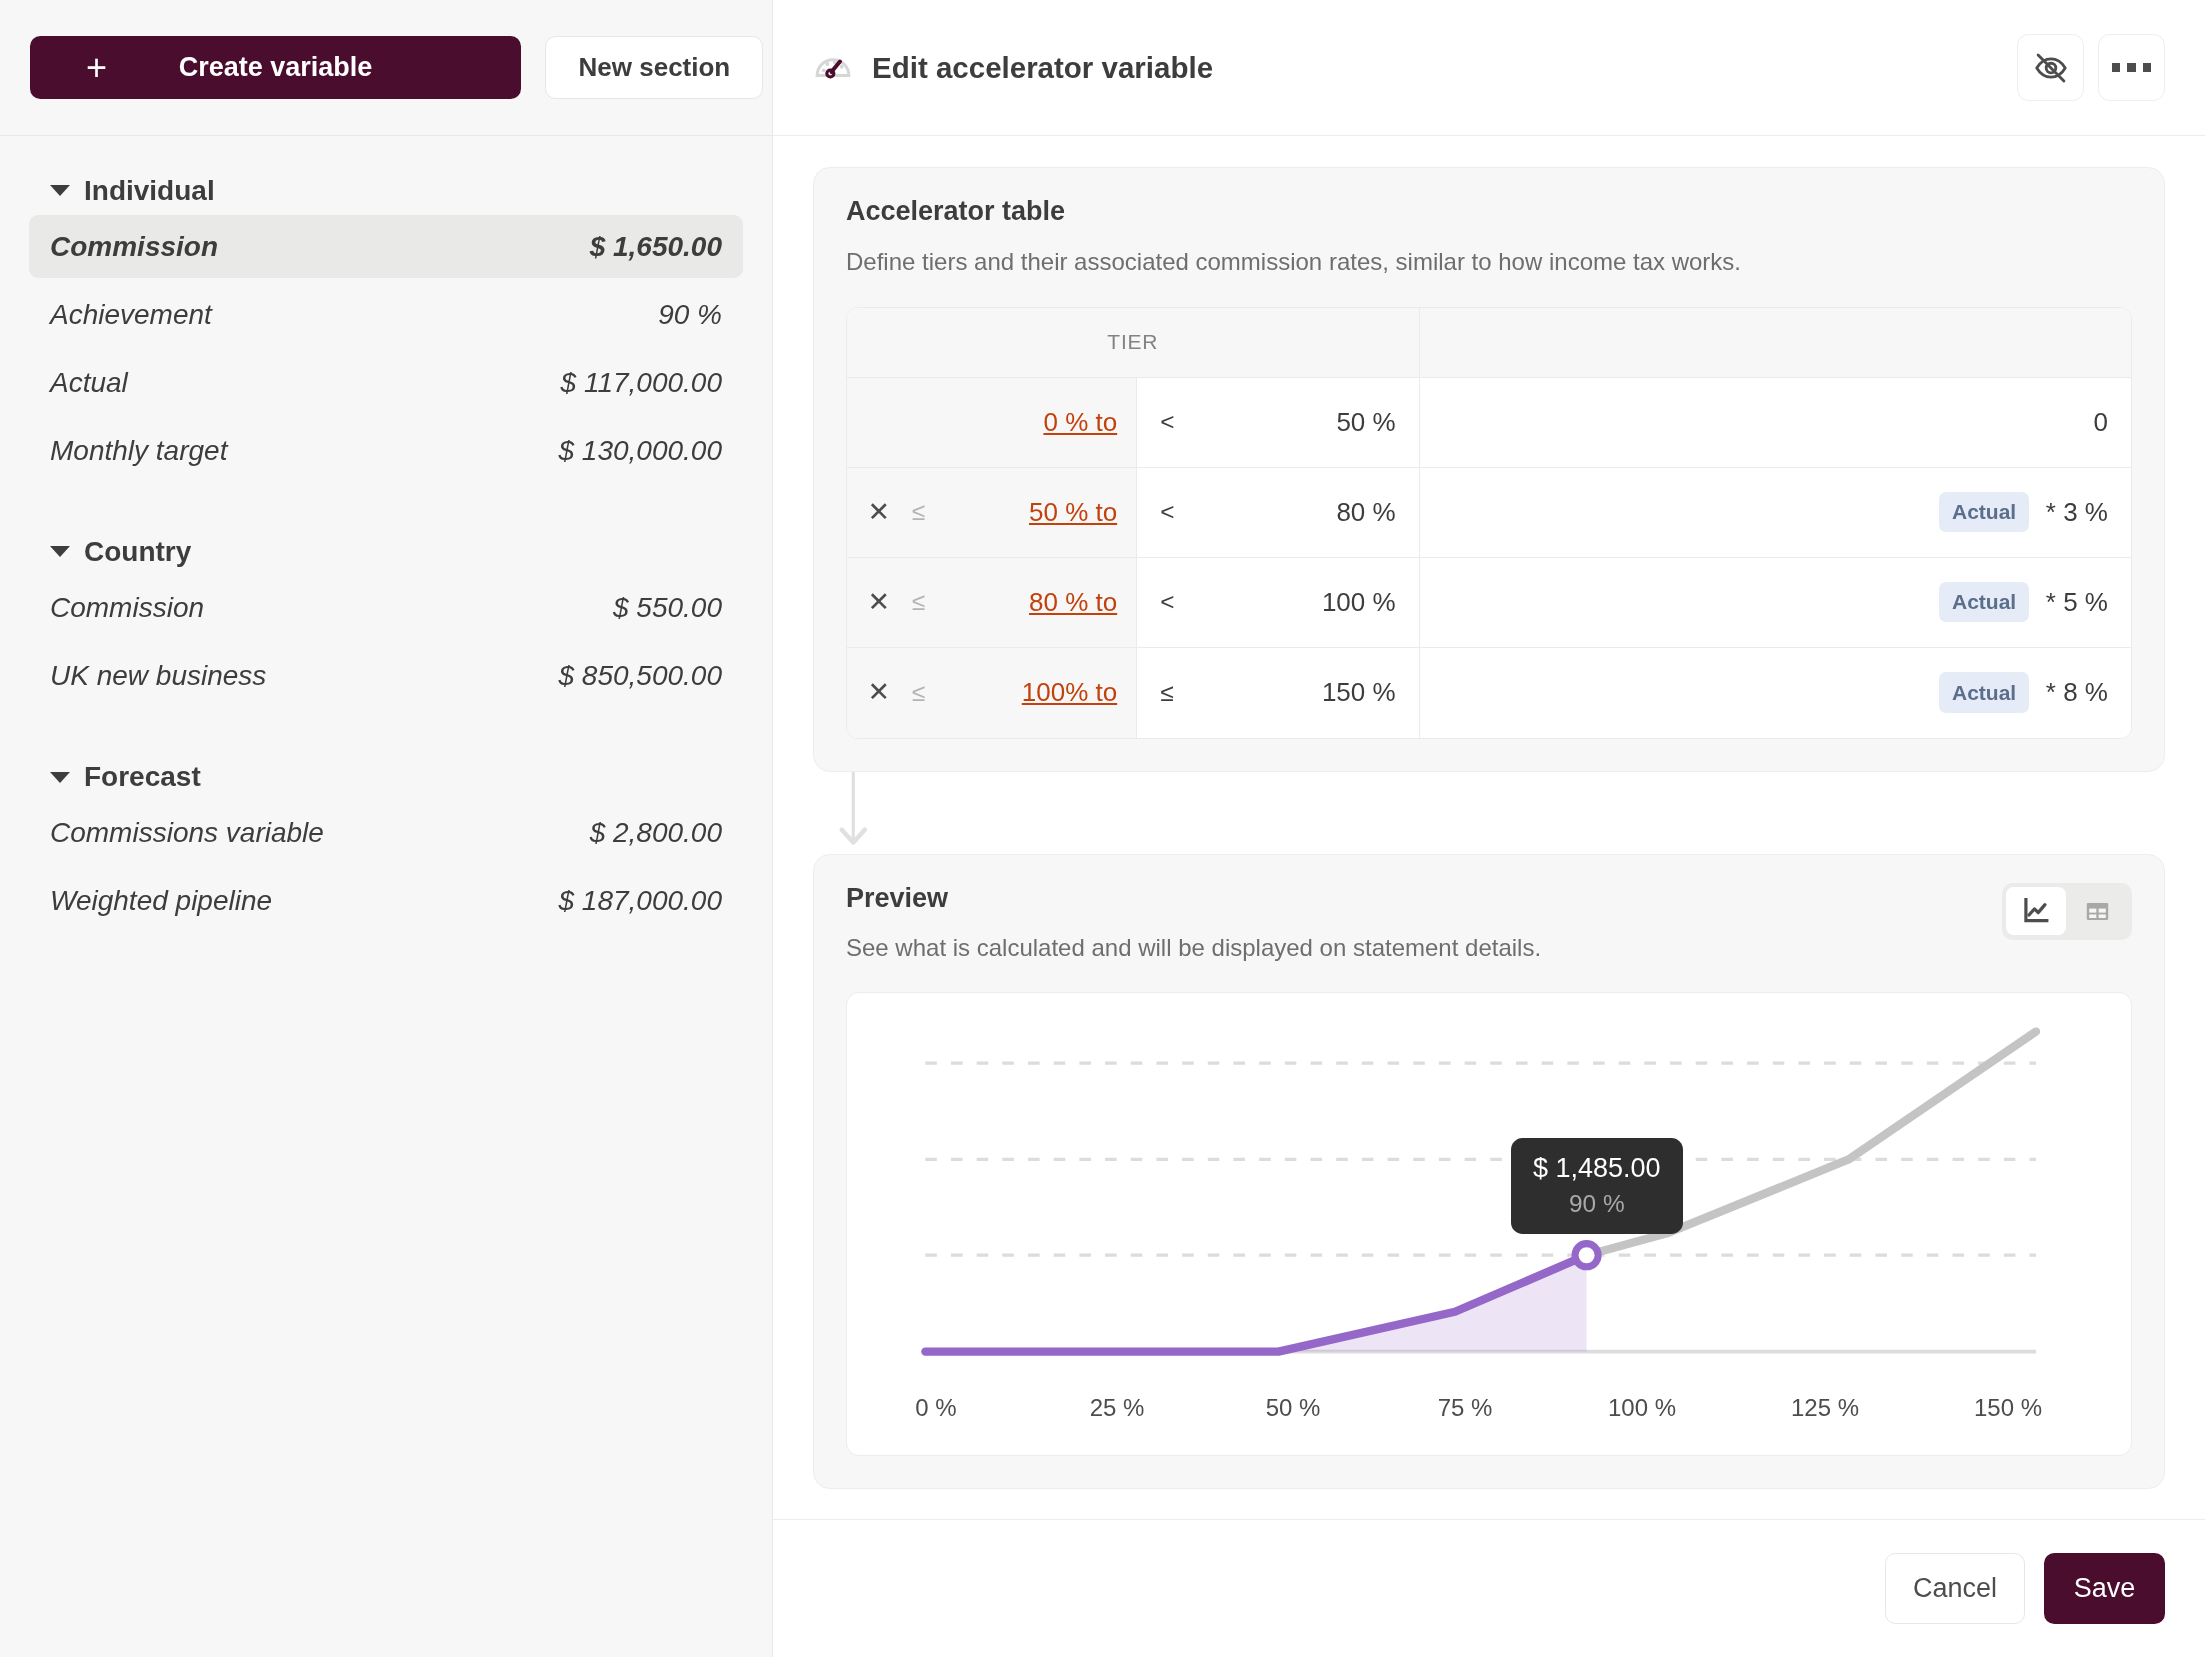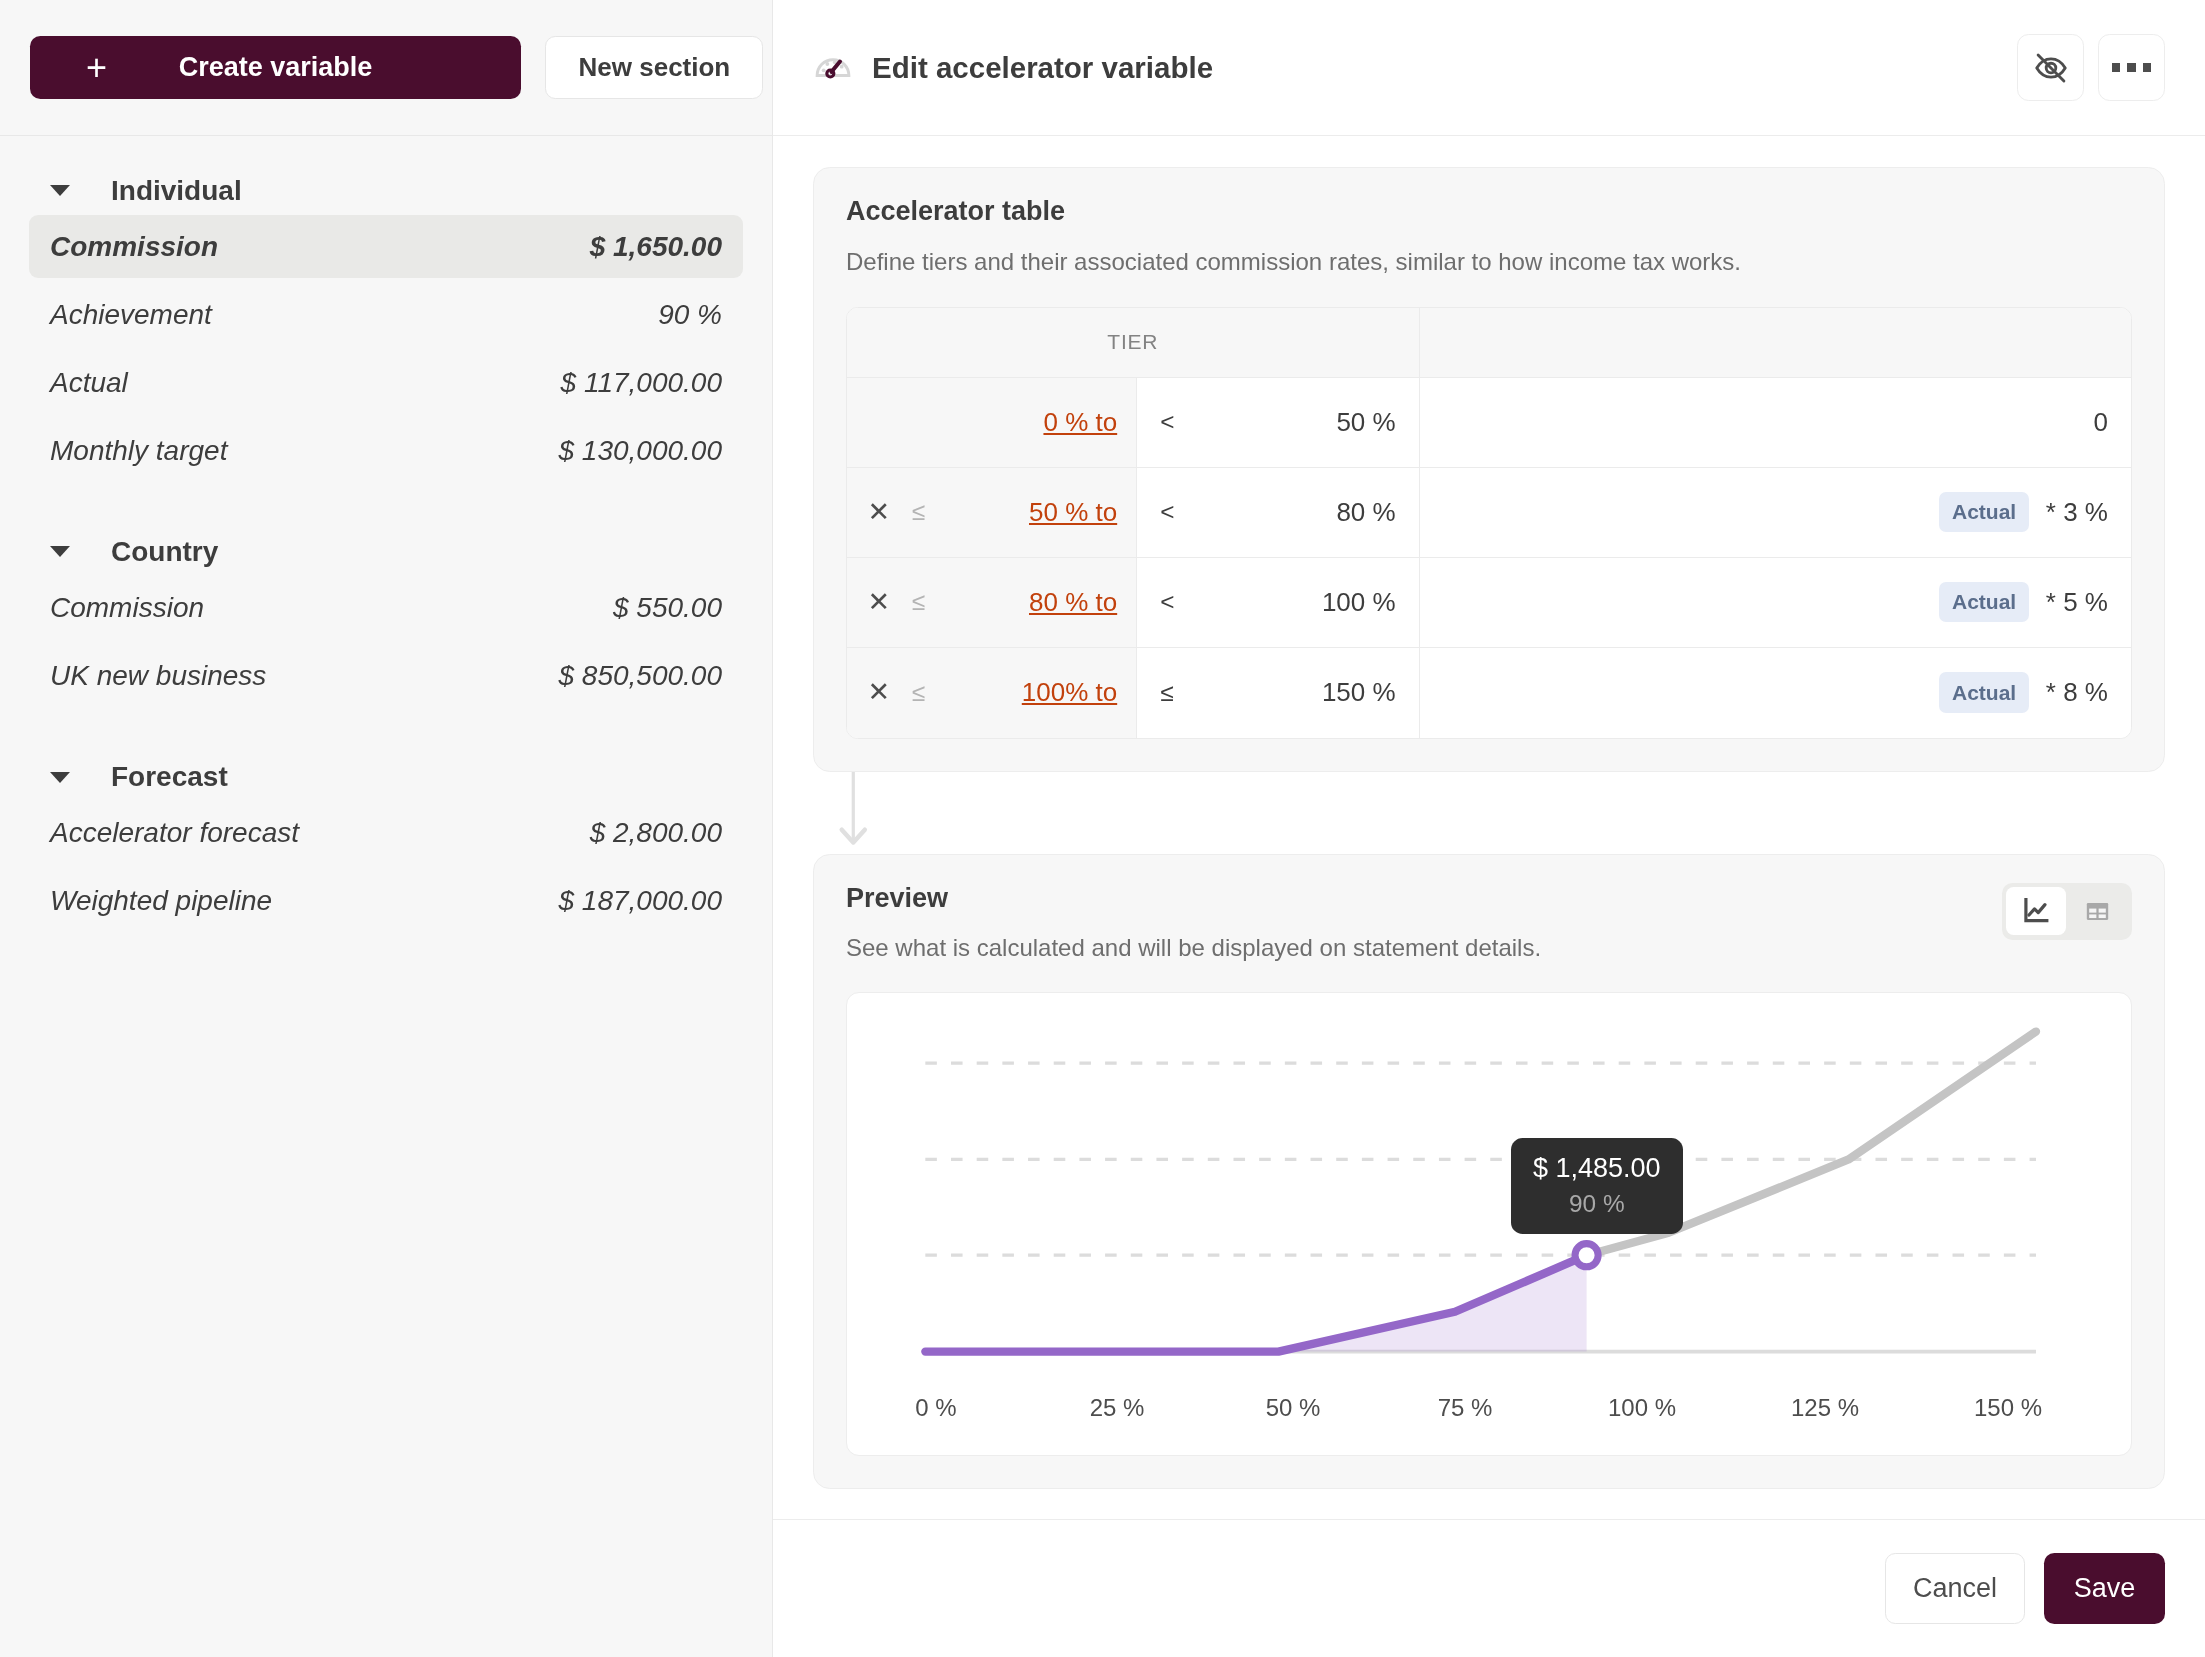--- a/index.html
+++ b/index.html
@@ -57,21 +57,21 @@
     padding: 0 0 0 50px; height: 39px;
     cursor: pointer;
   }
   .caret {
     width: 0; height: 0;
     border-left: 10.3px solid transparent;
     border-right: 10.3px solid transparent;
     border-top: 11.6px solid #3d3d3d;
   }
   .group-title {
-    font-size: 28px; font-weight: 700; color: #3d3d3d; margin-left: 27px;
+    font-size: 28px; font-weight: 700; color: #3d3d3d;
   }
   .item {
     display: flex; align-items: center; justify-content: space-between;
     height: 63px; margin: 5.1px 29px 0 29px;
     padding: 0 21px; border-radius: 9px;
     cursor: pointer;
     font-style: italic;
   }
   .item.selected { background: #e9e9e7; }
   .item-label { font-size: 28px; color: #3d3d3d; }
@@ -296,21 +296,21 @@
           <span class="item-value">$ 850,500.00</span>
         </div>
       </div>
 
       <div class="group">
         <div class="group-head">
           <span class="caret"></span>
           <span class="group-title">Forecast</span>
         </div>
         <div class="item">
-          <span class="item-label">Accelerator forecast</span>
+          <span class="item-label">Commissions variable</span>
           <span class="item-value">$ 2,800.00</span>
         </div>
         <div class="item">
           <span class="item-label">Weighted pipeline</span>
           <span class="item-value">$ 187,000.00</span>
         </div>
       </div>
 
     </div>
   </aside>

